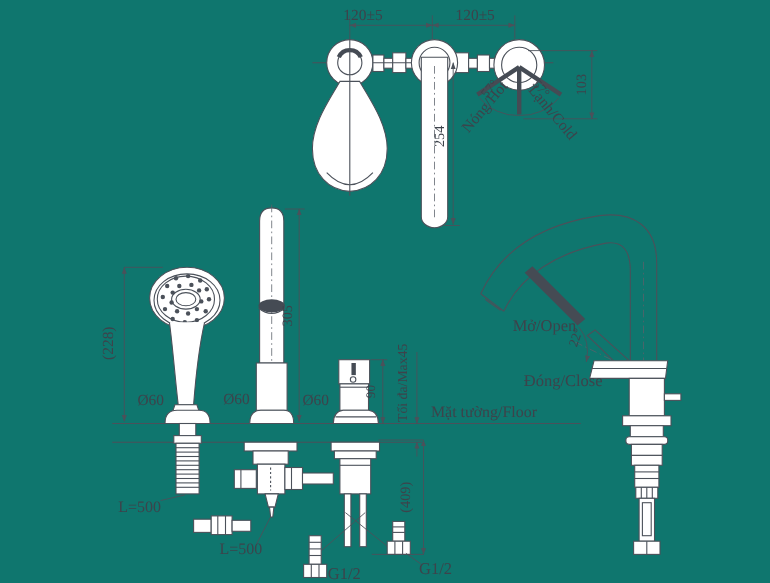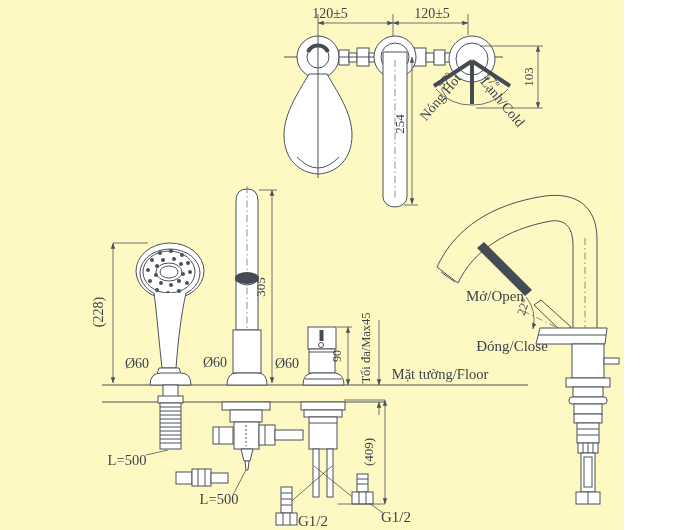--- a/index.html
+++ b/index.html
@@ -1,16 +1,16 @@
 <!DOCTYPE html>
 <html><head>
 <meta charset="utf-8">
 <style>
   html,body{margin:0;padding:0;background:#fff;width:700px;height:530px;overflow:hidden;}
-  .stage{position:relative;width:624px;height:530px;background:#fef9c3;text-align:center;}
+  .stage{position:relative;width:700px;height:530px;background:#0f766e;text-align:center;}
   svg{position:absolute;left:0;top:0;}
   text{font-family:"Liberation Serif","DejaVu Serif",serif;fill:#3d434b;}
   .ln{stroke:#4b515a;stroke-width:1;fill:none;}
   .lnw{stroke:#4b515a;stroke-width:1;fill:#ffffff;}
   .thick{stroke:#454b54;stroke-width:4;fill:none;}
   .dark{fill:#454b54;stroke:none;}
   .dim{stroke:#4b515a;stroke-width:0.8;fill:none;}
   .cl{stroke:#5a606a;stroke-width:0.7;fill:none;stroke-dasharray:7 3 1.5 3;}
   .dot{fill:#4b515a;}
 </style>

